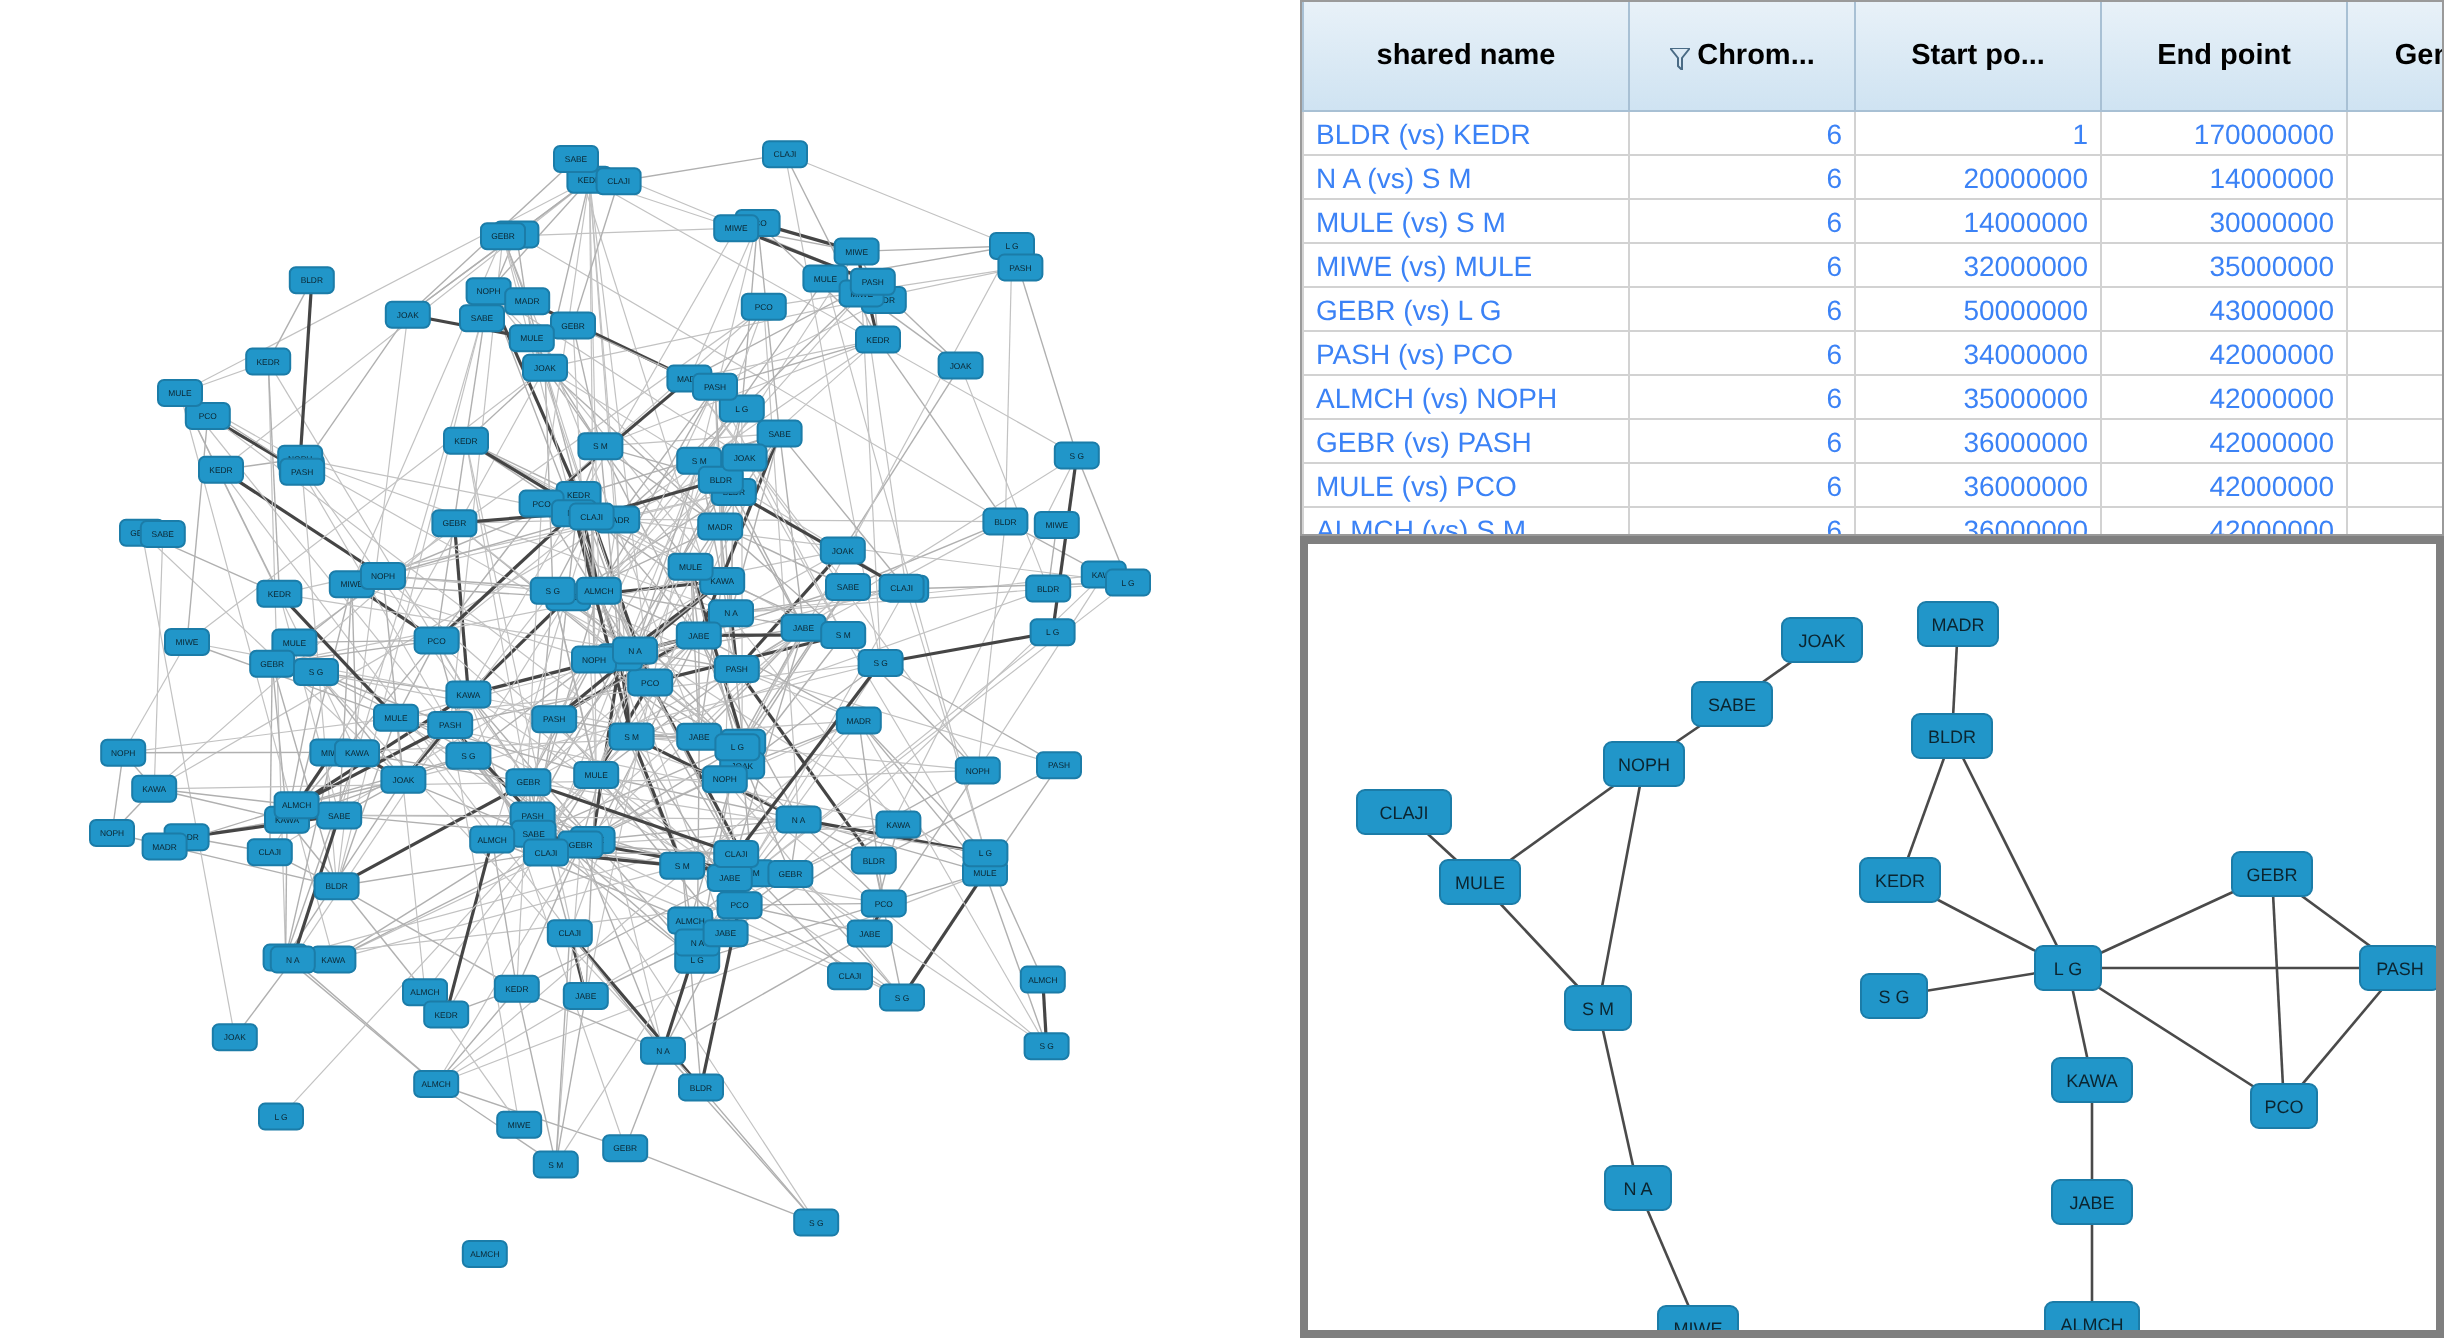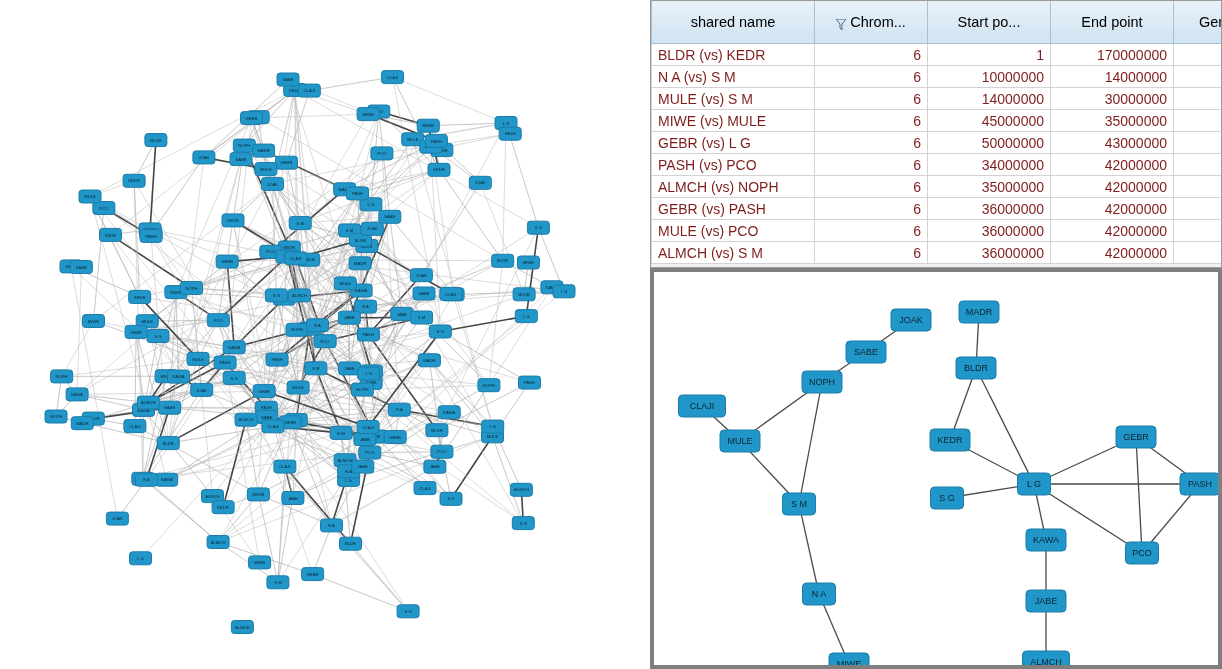--- a/index.html
+++ b/index.html
@@ -41,41 +41,41 @@
   #table-panel table {
     border-collapse: collapse;
     width: 100%;
     font-size: 14px;
     table-layout: fixed;
   }
   #table-panel thead th {
     background: linear-gradient(to bottom, #e8f1f8 0%, #cfe3f2 100%);
     border: 1px solid #a8c0d4;
     border-top: none;
-    height: 42px;
-    font-weight: normal;
+    height: 30px;
+    font-weight: bold;
     color: #000;
     font-size: 14.5px;
-    padding: 0 6px;
+    padding: 12px 6px;
     text-align: center;
     white-space: nowrap;
     overflow: hidden;
   }
   #table-panel thead th.col-name { width: 150px; }
   #table-panel thead th.col-chrom { width: 100px; }
   #table-panel thead th.col-start { width: 110px; }
   #table-panel thead th.col-end { width: 110px; }
   #table-panel thead th.col-gen { width: 100px; }
 
   #table-panel tbody td {
     border: 1px solid #d2d2d2;
     height: 21px;
     padding: 0 6px;
     background: #ffffff;
-    color: #7f1d1d;
+    color: #3b82f6;
     font-size: 14px;
     white-space: nowrap;
     overflow: hidden;
   }
   #table-panel tbody td.left { text-align: left; }
   #table-panel tbody td.right { text-align: right; }
 
   .th-inner {
     display: flex;
     align-items: center;
@@ -1405,35 +1405,35 @@
         <tr>
           <td class="left">BLDR (vs) KEDR</td>
           <td class="right">6</td>
           <td class="right">1</td>
           <td class="right">170000000</td>
           <td class="right">192.0</td>
         </tr>
         <tr>
           <td class="left">N A (vs) S M</td>
           <td class="right">6</td>
-          <td class="right">10000000</td>
+          <td class="right">20000000</td>
           <td class="right">14000000</td>
           <td class="right">6.6</td>
         </tr>
         <tr>
           <td class="left">MULE (vs) S M</td>
           <td class="right">6</td>
           <td class="right">14000000</td>
           <td class="right">30000000</td>
           <td class="right">7.5</td>
         </tr>
         <tr>
           <td class="left">MIWE (vs) MULE</td>
           <td class="right">6</td>
-          <td class="right">45000000</td>
+          <td class="right">32000000</td>
           <td class="right">35000000</td>
           <td class="right">5.9</td>
         </tr>
         <tr>
           <td class="left">GEBR (vs) L G</td>
           <td class="right">6</td>
           <td class="right">50000000</td>
           <td class="right">43000000</td>
           <td class="right">16.9</td>
         </tr>

